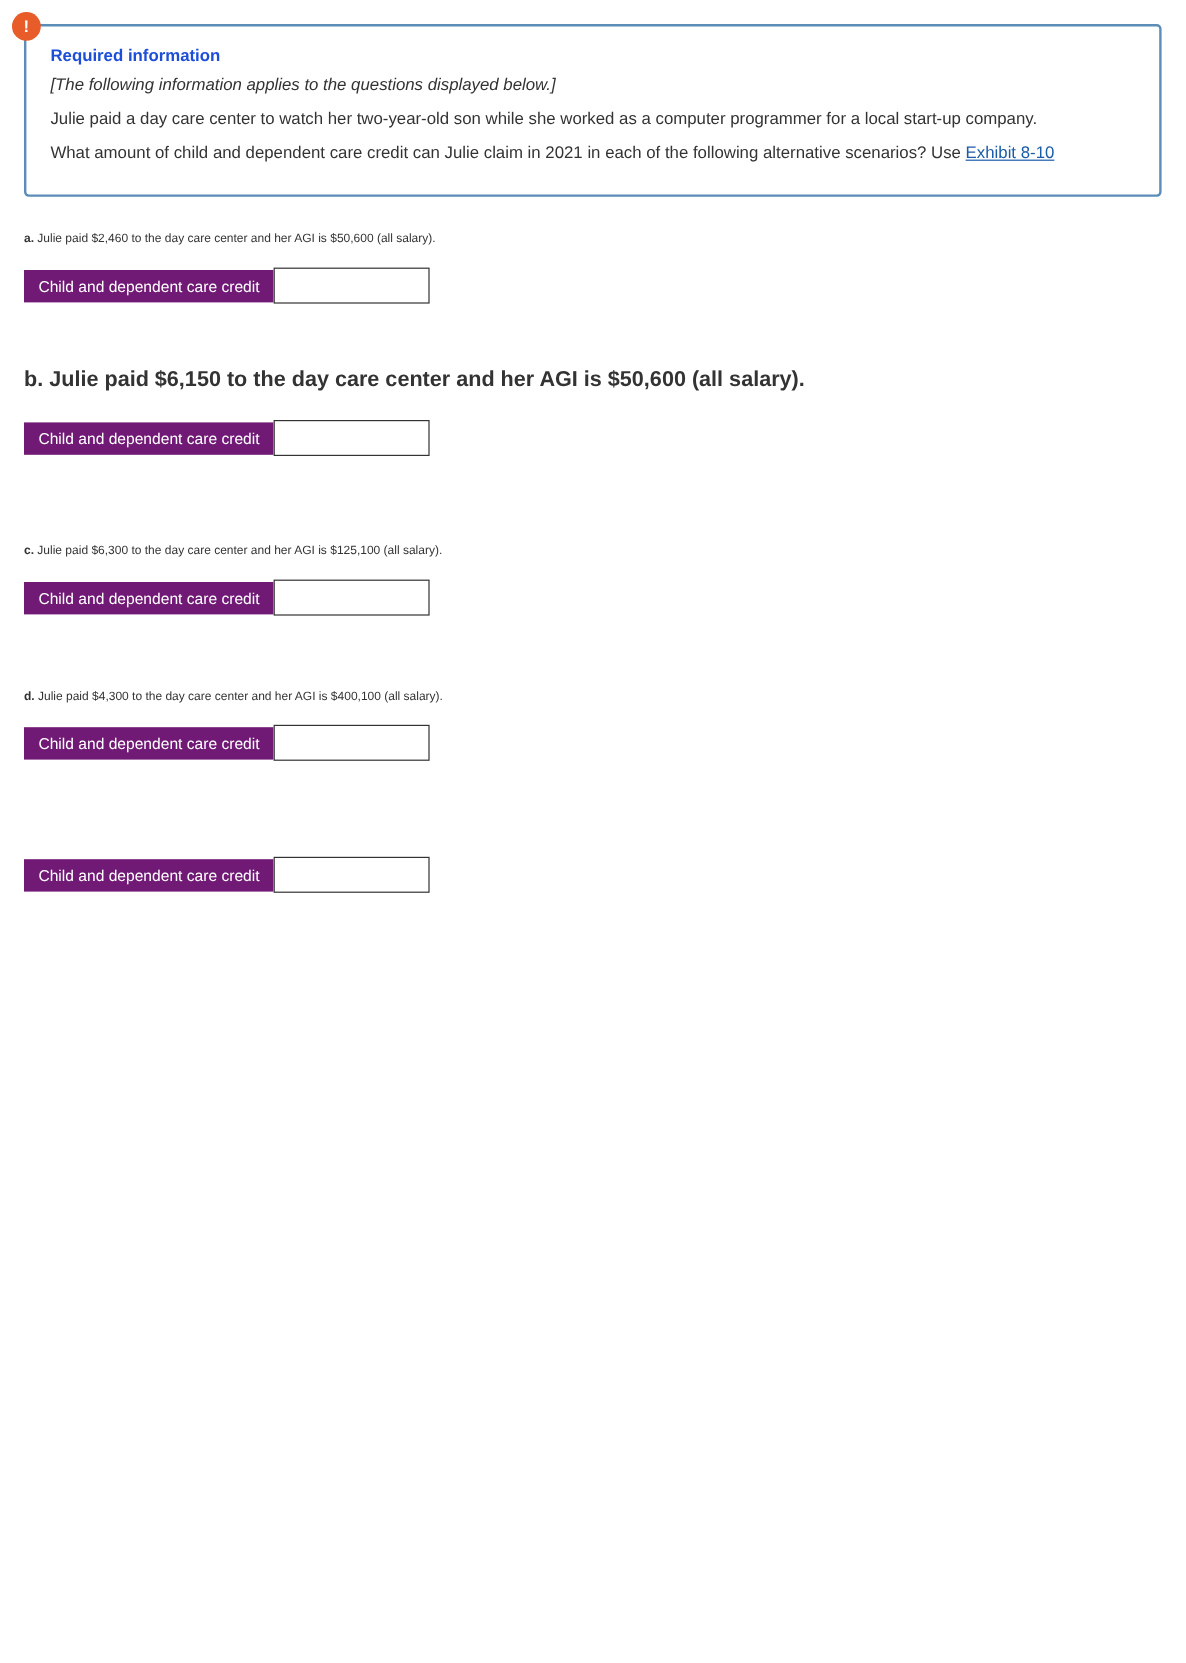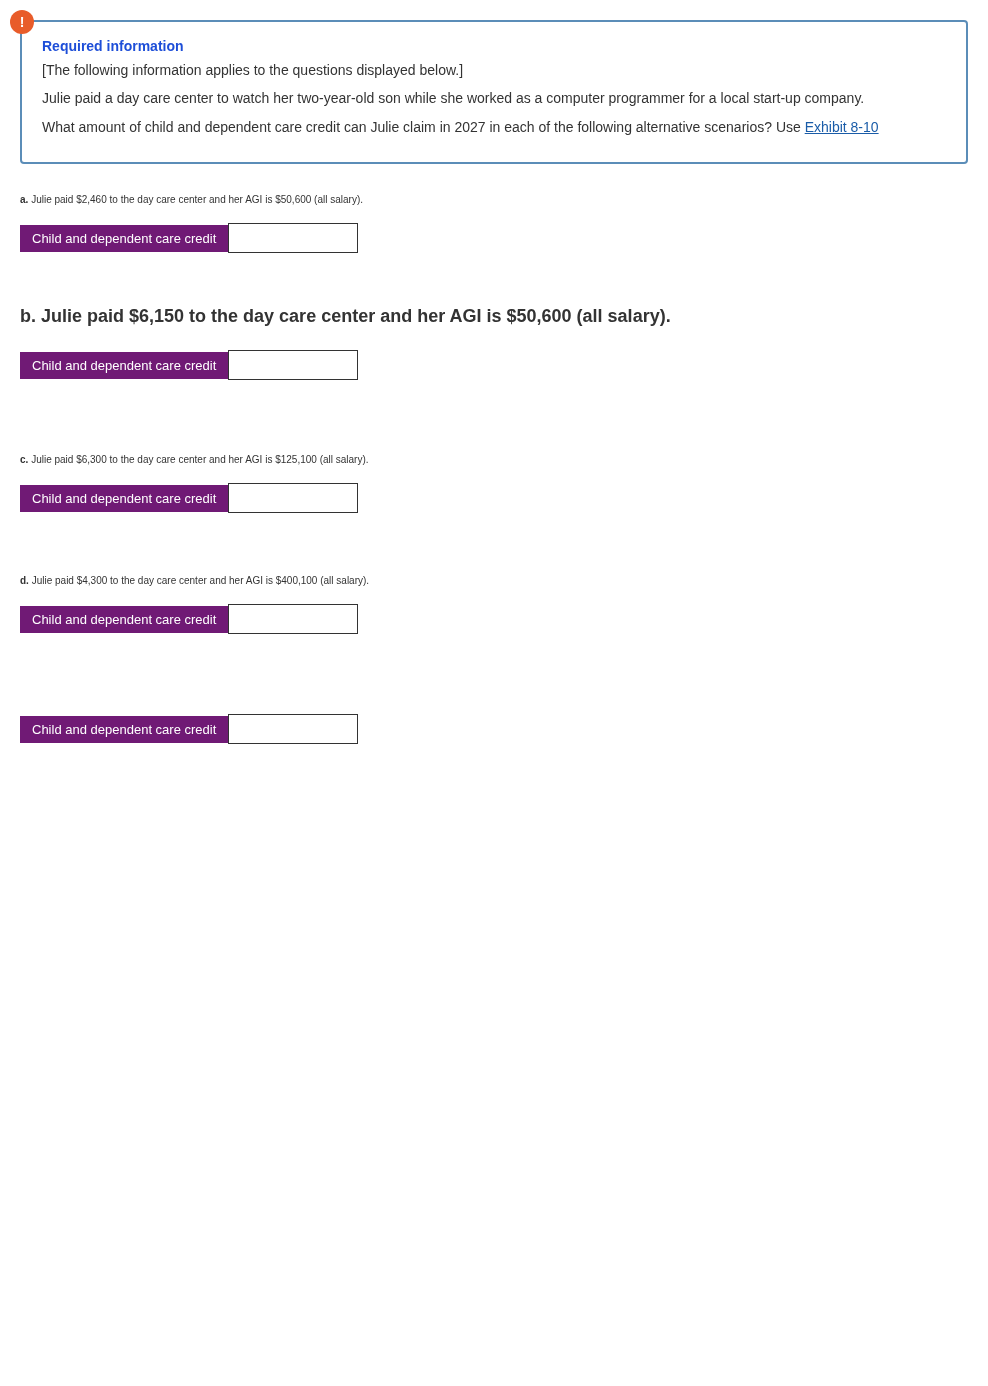--- a/index.html
+++ b/index.html
@@ -41,20 +41,21 @@
       font-size: 14px;
     }
 
     .info-box .required-info-title {
       font-weight: bold;
       margin-bottom: 8px;
       color: #1d4ed8;
     }
 
     .info-box .subtitle {
+      font-style: italic;
       margin-bottom: 10px;
       color: #333;
     }
 
     .info-box p {
       margin-bottom: 8px;
       line-height: 1.5;
     }
 
     .info-box a {
@@ -114,21 +115,21 @@
   </style>
 </head>
 <body>
 
 <div class="info-box">
   <div class="info-icon">!</div>
   <div class="required-info-title">Required information</div>
   <div class="subtitle">[The following information applies to the questions displayed below.]</div>
   <p>Julie paid a day care center to watch her two-year-old son while she worked as a computer programmer for a local start-up company.</p>
   <p>
-    <span>What amount of child and dependent care credit can Julie claim in 2027 in each of the following alternative scenarios? Use</span>
+    <span>What amount of child and dependent care credit can Julie claim in 2021 in each of the following alternative scenarios? Use</span>
     <a href="#">Exhibit 8-10</a>
   </p>
 </div>
 
 <div class="section-a question-section">
   <div class="question-label-normal">
     <span class="question-letter">a.</span>
     <span> Julie paid $2,460 to the day care center and her AGI is $50,600 (all salary).</span>
   </div>
   <div class="credit-row">

